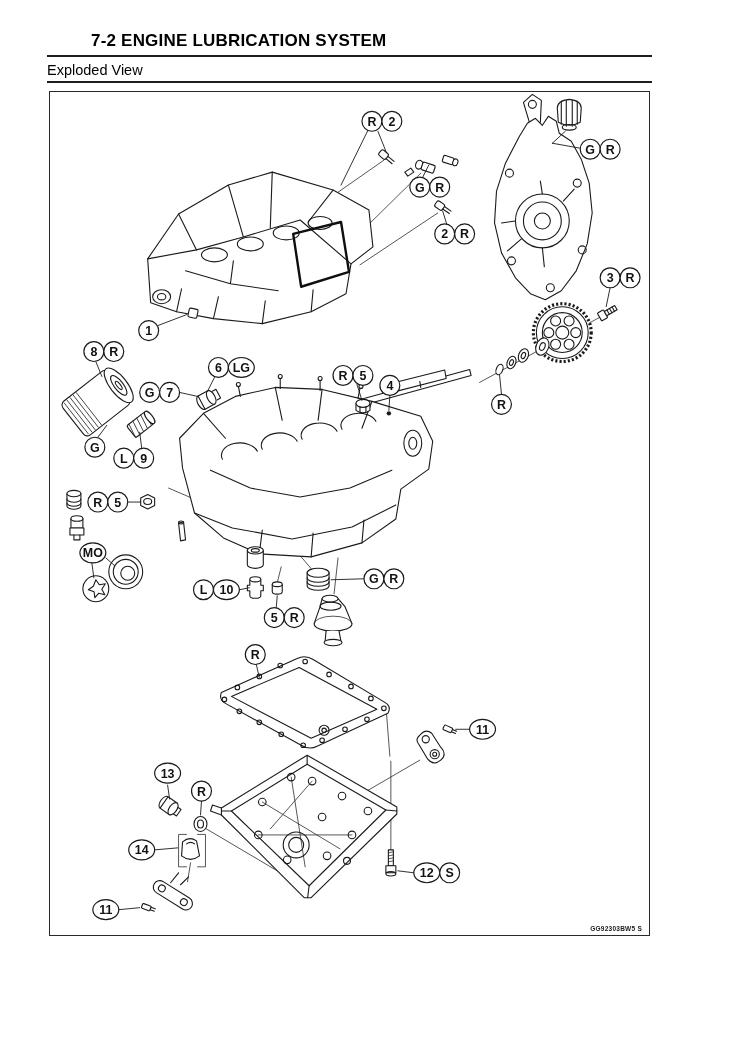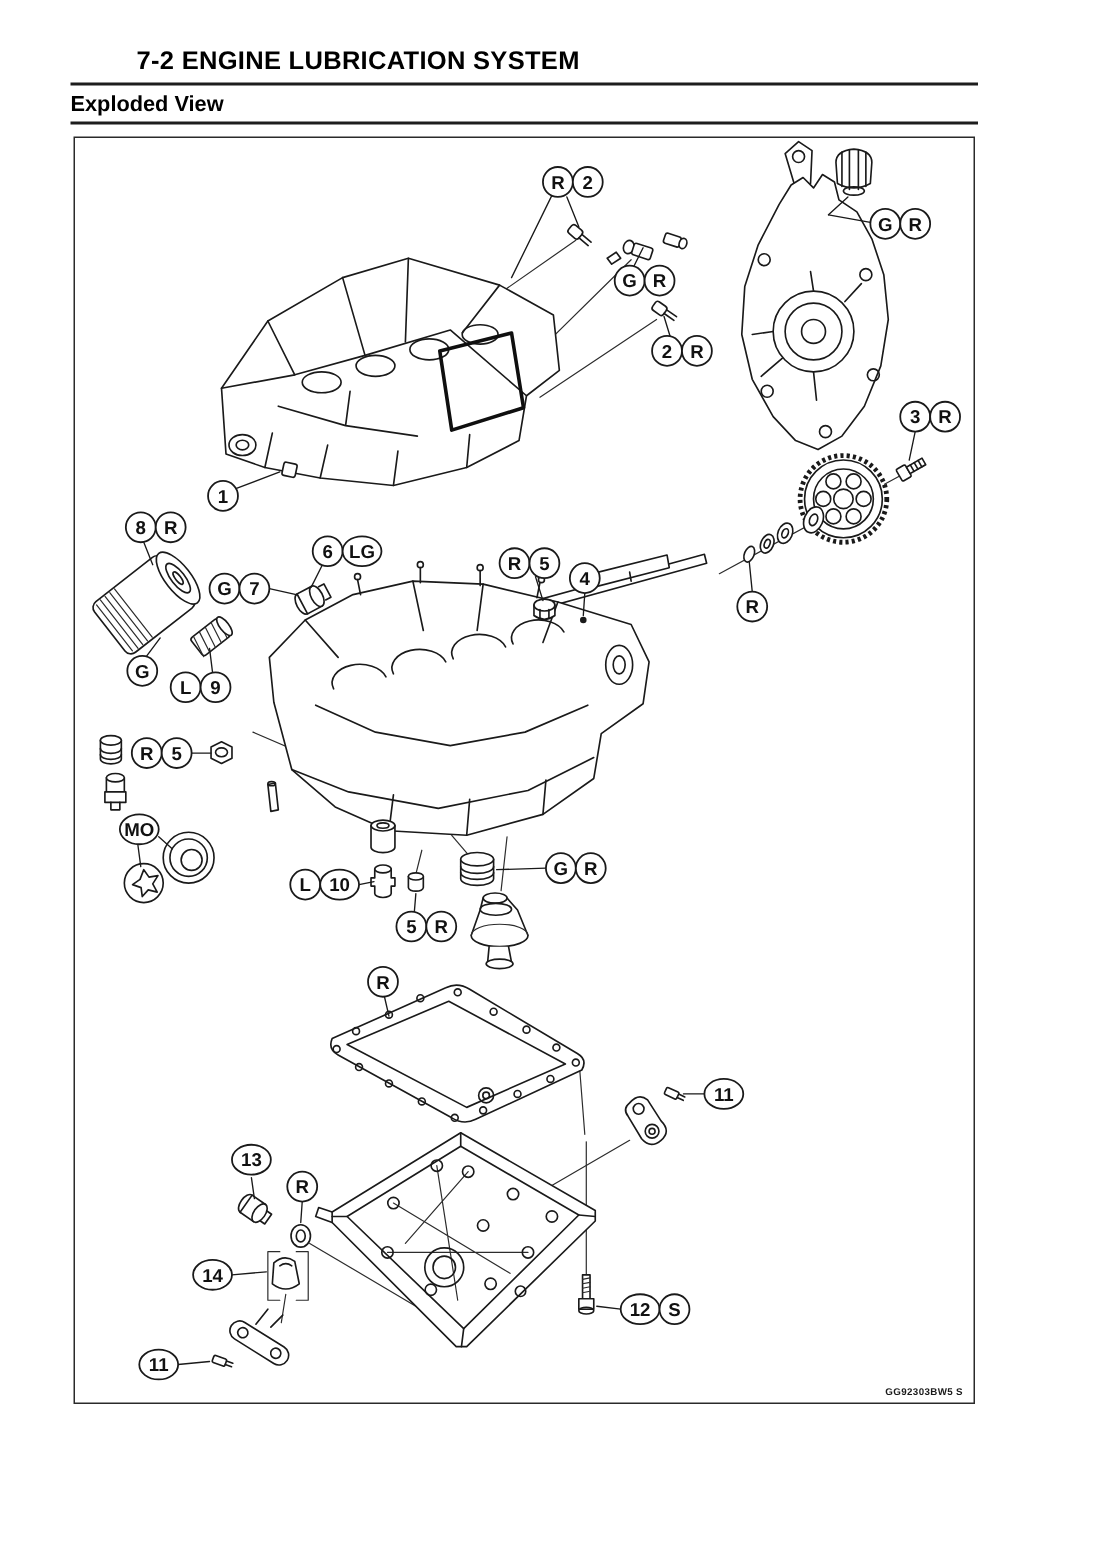--- a/index.html
+++ b/index.html
@@ -1,19 +1,19 @@
 <!DOCTYPE html>
 <html><head>
 <meta charset="utf-8">
 <style>
   html,body{margin:0;padding:0;background:#fff;}
   body{width:739px;height:1041px;position:relative;font-family:"Liberation Sans",sans-serif;color:#000;overflow:hidden;}
   .page-title{position:absolute;left:47px;top:31px;font-size:17px;font-weight:bold;letter-spacing:.2px;white-space:nowrap;margin-left:44px;}
   .rule-1{position:absolute;left:47px;top:55px;width:605px;height:2px;background:#1d1d1d;}
-  .section-heading{position:absolute;left:47px;top:62px;font-size:14.5px;font-weight:bold;white-space:nowrap;}
+  .section-heading{position:absolute;left:47px;top:62px;font-size:14.5px;font-weight:normal;white-space:nowrap;}
   .rule-2{position:absolute;left:47px;top:81px;width:605px;height:2px;background:#1d1d1d;}
   .figure-box{position:absolute;left:49px;top:91px;width:601px;height:845px;border:1.5px solid #2a2a2a;box-sizing:border-box;background:#fff;}
   .figure-box svg{position:absolute;left:0;top:0;width:100%;height:100%;}
   .figure-code{position:absolute;right:7px;bottom:3px;font-size:6.5px;font-weight:bold;letter-spacing:.25px;color:#1a1a1a;}
   
   .ln{fill:none;stroke:#1a1a1a;stroke-width:1.1;stroke-linejoin:round;stroke-linecap:round;}
   .thin{fill:none;stroke:#2c2c2c;stroke-width:.8;stroke-linecap:round;}
   .thick{fill:none;stroke:#0f0f0f;stroke-width:2.4;stroke-linejoin:round;}
   .wfill{fill:#fff;}
   .teeth{fill:#fff;stroke:#1a1a1a;stroke-width:3.2;stroke-dasharray:2.1 2.1;}

